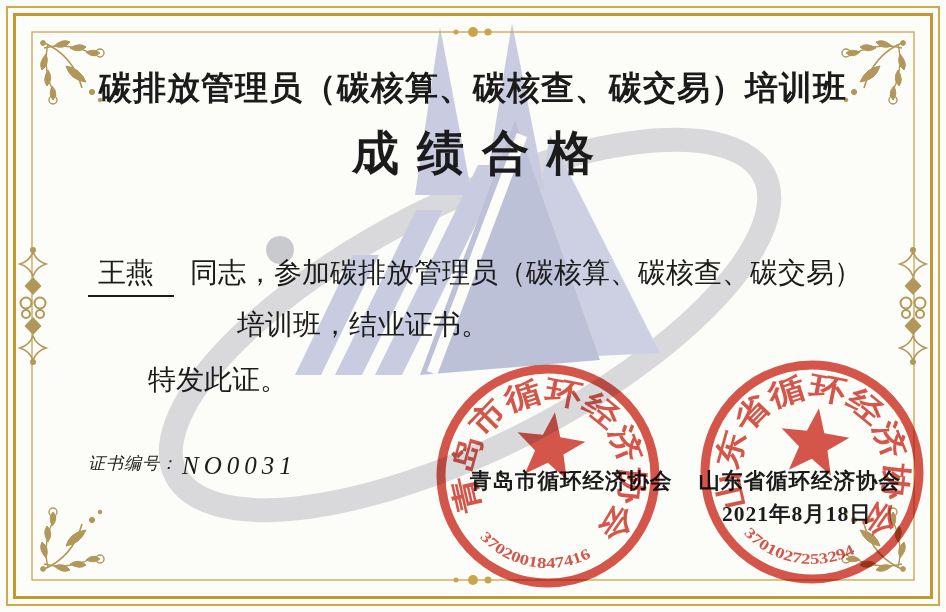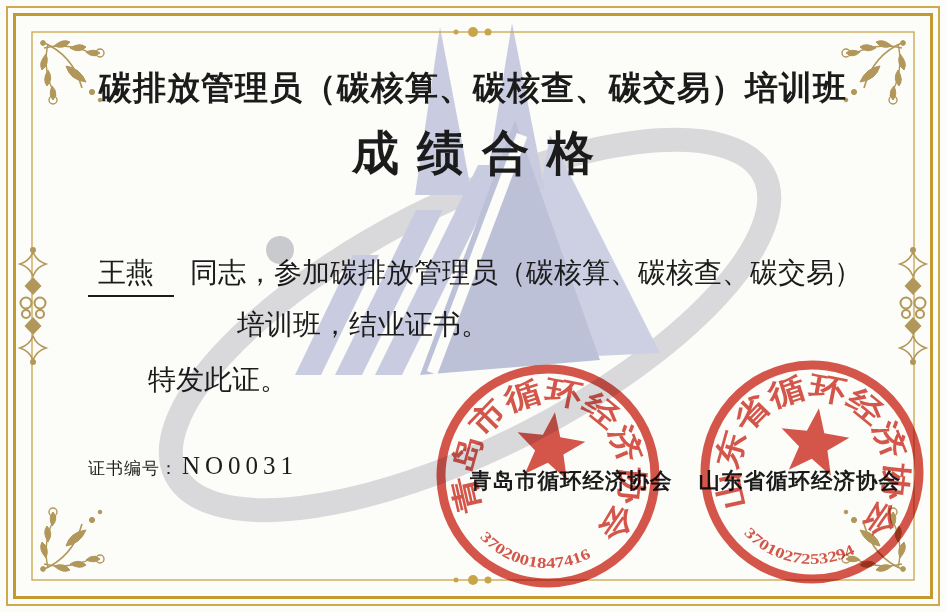--- a/index.html
+++ b/index.html
@@ -20,21 +20,21 @@
     font-family:"DejaVu Sans","Liberation Sans",sans-serif;
     font-weight:700;font-size:47px;letter-spacing:18px;text-indent:18px;
   }
   .bodyline1{left:88px;top:254px;font-size:28px;}
   .bodyline2{left:237px;top:306px;font-size:28px;}
   .issue{left:136px;top:361px;font-size:28px;margin-left:12px;}
   .name{
     display:inline-block;border-bottom:2.5px solid #1b1b1b;
     padding:0 20px 3px 10px;margin-right:16px;
   }
-  .serial{left:88px;top:452px;display:flex;align-items:flex-end;}
+  .serial{left:88px;top:452px;display:flex;align-items:flex-start;font-style:italic;}
   .serial .lbl{font-size:17px;letter-spacing:1px;}
   .serial .num{font-size:25px;letter-spacing:5px;margin-left:4px;}
   .issuers{left:470px;top:466px;display:flex;gap:26px;
     font-size:21.5px;font-weight:700;letter-spacing:1px;}
   .date{left:722px;top:499px;font-size:21.5px;font-weight:700;letter-spacing:1px;}
   .seal{mix-blend-mode:multiply;opacity:.88;}
   .sealtext{font-family:"Liberation Serif","DejaVu Serif",serif;}
 </style>
 </head>
 <body>
@@ -120,20 +120,21 @@
 
   <div class="abs serial">
     <span class="lbl">证书编号：</span>
     <span class="num">NO0031</span>
   </div>
 
   <div class="abs issuers">
     <span>青岛市循环经济协会</span>
     <span>山东省循环经济协会</span>
   </div>
+  <div class="abs date">2021年8月18日</div>
 
   <svg class="seal" style="left:428px;top:356px" width="240" height="240" viewBox="0 0 240 240">
     <g transform="rotate(8 120 120)">
       <circle cx="120" cy="120" r="107" fill="none" stroke="#d23f33" stroke-width="9"></circle>
       <polygon fill="#d23f33" points="118,56 109.2,79.9 83.8,80.9 103.7,96.6 96.8,121.1 118,107 139.2,121.1 132.3,96.6 152.2,80.9 126.8,79.9"></polygon>
       <path id="lsT" fill="none" d="M 59.4 162.4 A 74 74 0 1 1 180.6 162.4"></path>
       <text class="sealtext" fill="#d23f33" font-size="30" font-weight="700">
         <textPath href="#lsT" textLength="330" lengthAdjust="spacingAndGlyphs">青岛市循环经济协会</textPath>
       </text>
       <path id="lsN" fill="none" d="M 60.9 190.5 A 92 92 0 0 0 179.1 190.5"></path>

